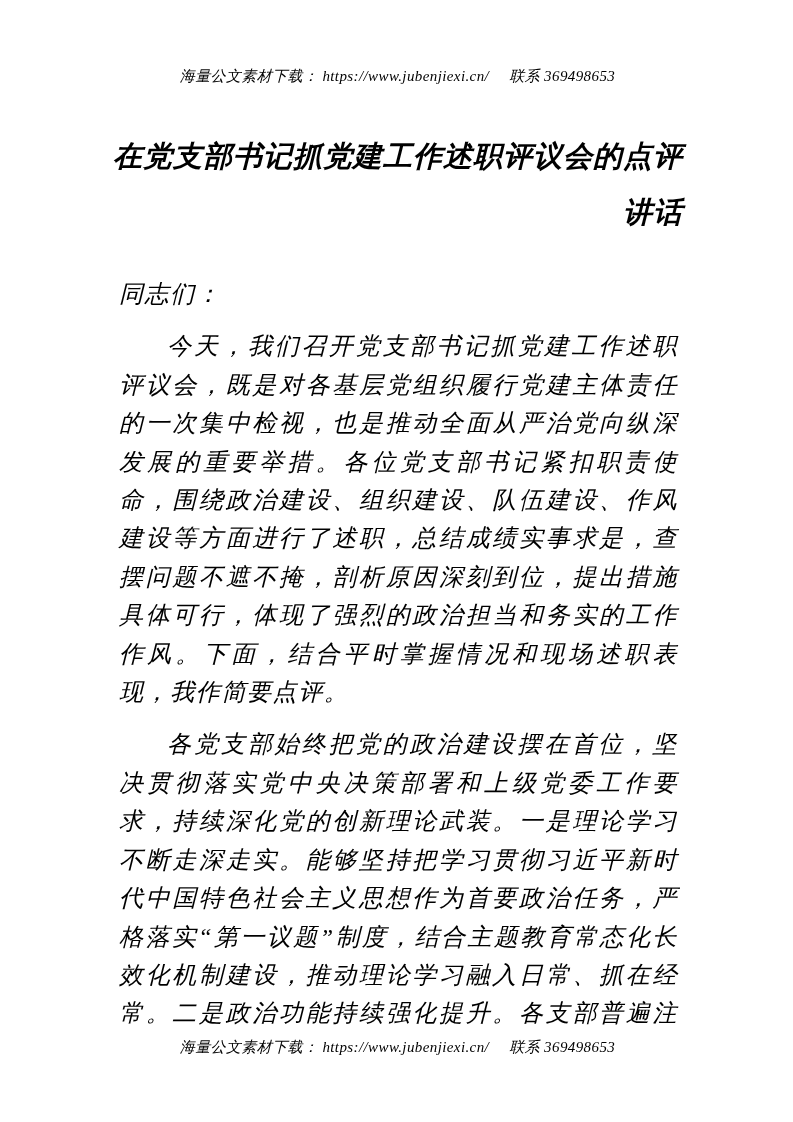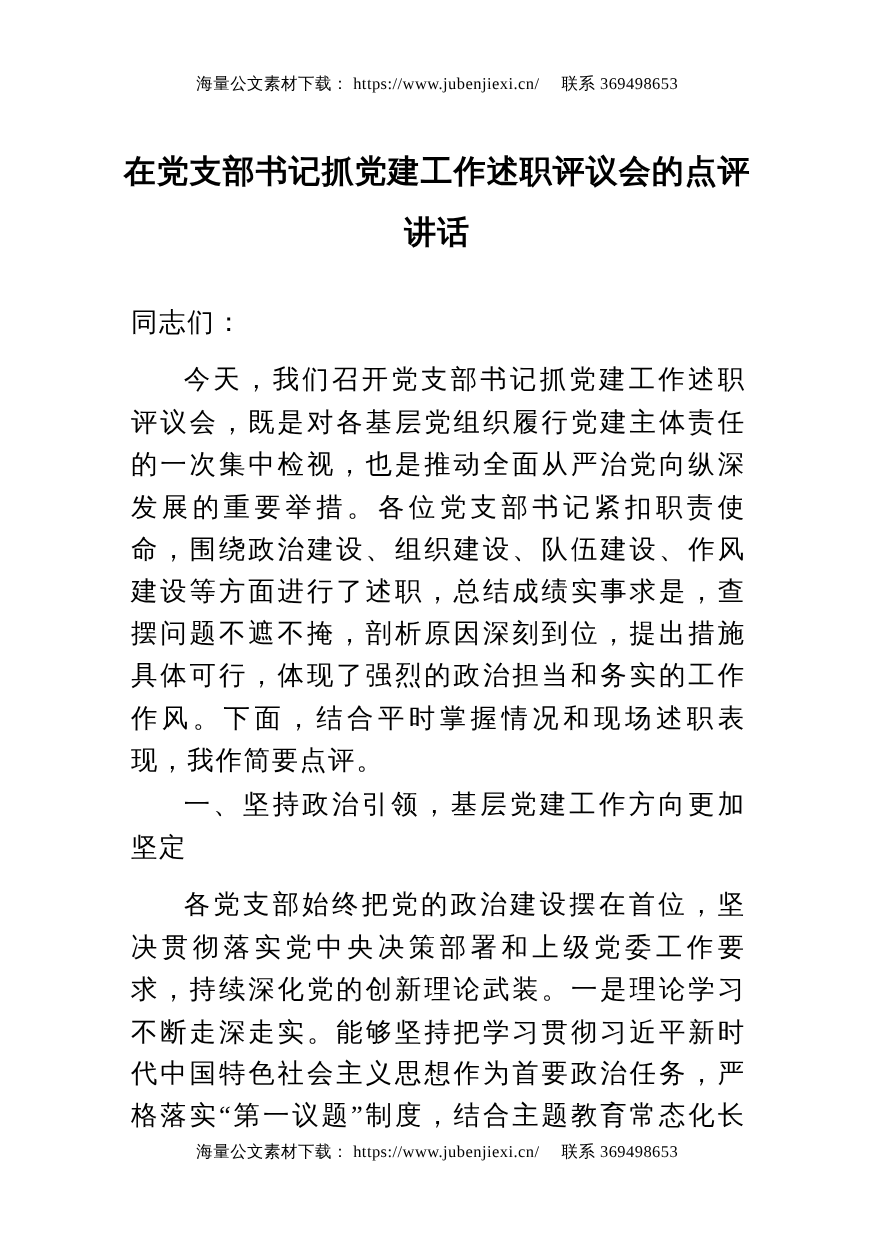--- a/index.html
+++ b/index.html
@@ -1,15 +1,15 @@
 <!DOCTYPE html>
 <html><head>
 <meta charset="utf-8">
 <style>
-  * { margin: 0; padding: 1px; box-sizing: border-box; }
+  * { margin: 0; padding: 1px; box-sizing: border-box; font-style: italic; }
   html, body { background: #ffffff; }
   body {
     width: 793px;
     height: 1122px;
     position: relative;
     overflow: hidden;
     color: #000000;
     font-family: "Liberation Serif", "DejaVu Serif", serif;
   }
   .page {
@@ -28,21 +28,21 @@
   }
   .runner-top { top: 65px; }
   .runner-bottom { top: 1036px; }
   .wm-url { margin-left: 2px; }
   .wm-contact { margin-left: 18px; }
   .title {
     position: absolute;
     top: 126px;
     left: 110px;
     right: 110px;
-    text-align: center;
+    text-align: right;
     font-size: 29px;
     line-height: 56px;
     font-weight: 700;
     letter-spacing: 1px;
     font-family: "Liberation Serif", "DejaVu Serif", serif;
   }
   .content {
     position: absolute;
     left: 116px;
     right: 114px;
@@ -73,19 +73,18 @@
 
 <div class="page">
 
   <div class="runner runner-top"><span>海量公文素材下载：</span><span class="wm-url">https://www.jubenjiexi.cn/</span><span class="wm-contact">联系 369498653</span></div>
 
   <h1 class="title">在党支部书记抓党建工作述职评议会的点评讲话</h1>
 
   <div class="content">
     <p class="salutation">同志们：</p>
     <p class="para">今天，我们召开党支部书记抓党建工作述职评议会，既是对各基层党组织履行党建主体责任的一次集中检视，也是推动全面从严治党向纵深发展的重要举措。各位党支部书记紧扣职责使命，围绕政治建设、组织建设、队伍建设、作风建设等方面进行了述职，总结成绩实事求是，查摆问题不遮不掩，剖析原因深刻到位，提出措施具体可行，体现了强烈的政治担当和务实的工作作风。下面，结合平时掌握情况和现场述职表现，我作简要点评。</p>
-    <h2 class="heading">一、坚持政治引领，基层党建工作方向更加坚定</h2>
     <p class="para">各党支部始终把党的政治建设摆在首位，坚决贯彻落实党中央决策部署和上级党委工作要求，持续深化党的创新理论武装。一是理论学习不断走深走实。能够坚持把学习贯彻习近平新时代中国特色社会主义思想作为首要政治任务，严格落实“第一议题”制度，结合主题教育常态化长效化机制建设，推动理论学习融入日常、抓在经常。二是政治功能持续强化提升。各支部普遍注重增强政治判断力、能够严格执行、政治执行力，在落实重大任务、应对突发事件中展现出较强的组织力和战斗力，切实发挥了战斗堡垒作用。三是党内政治生活日益规范严肃。能够严格执行“三会一课”、组织生</p>
   </div>
 
   <div class="runner runner-bottom"><span>海量公文素材下载：</span><span class="wm-url">https://www.jubenjiexi.cn/</span><span class="wm-contact">联系 369498653</span></div>
 
 </div>
 
 </body></html>

